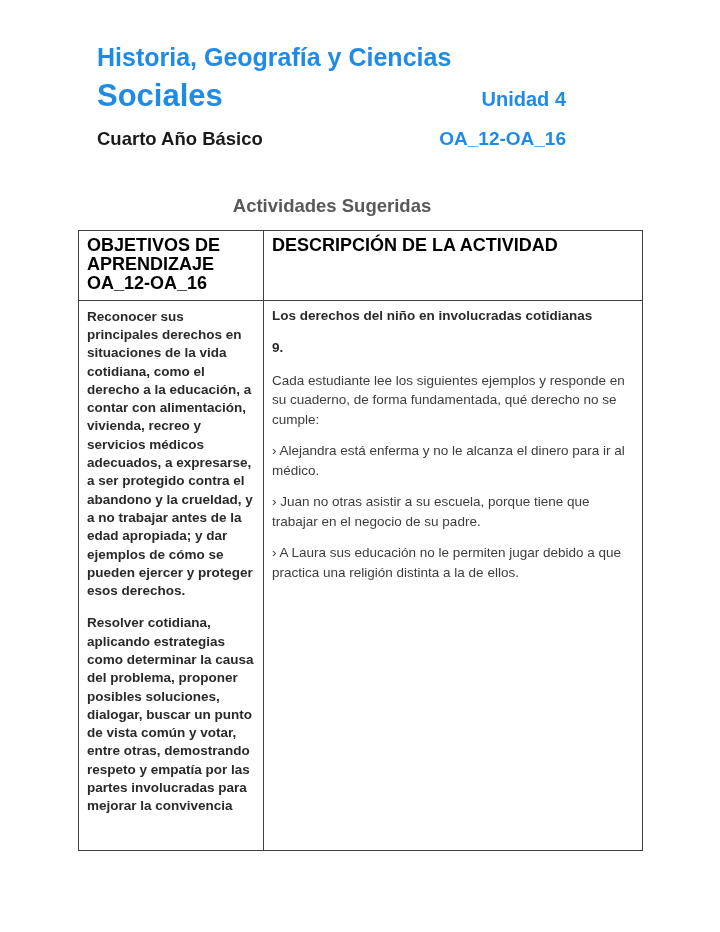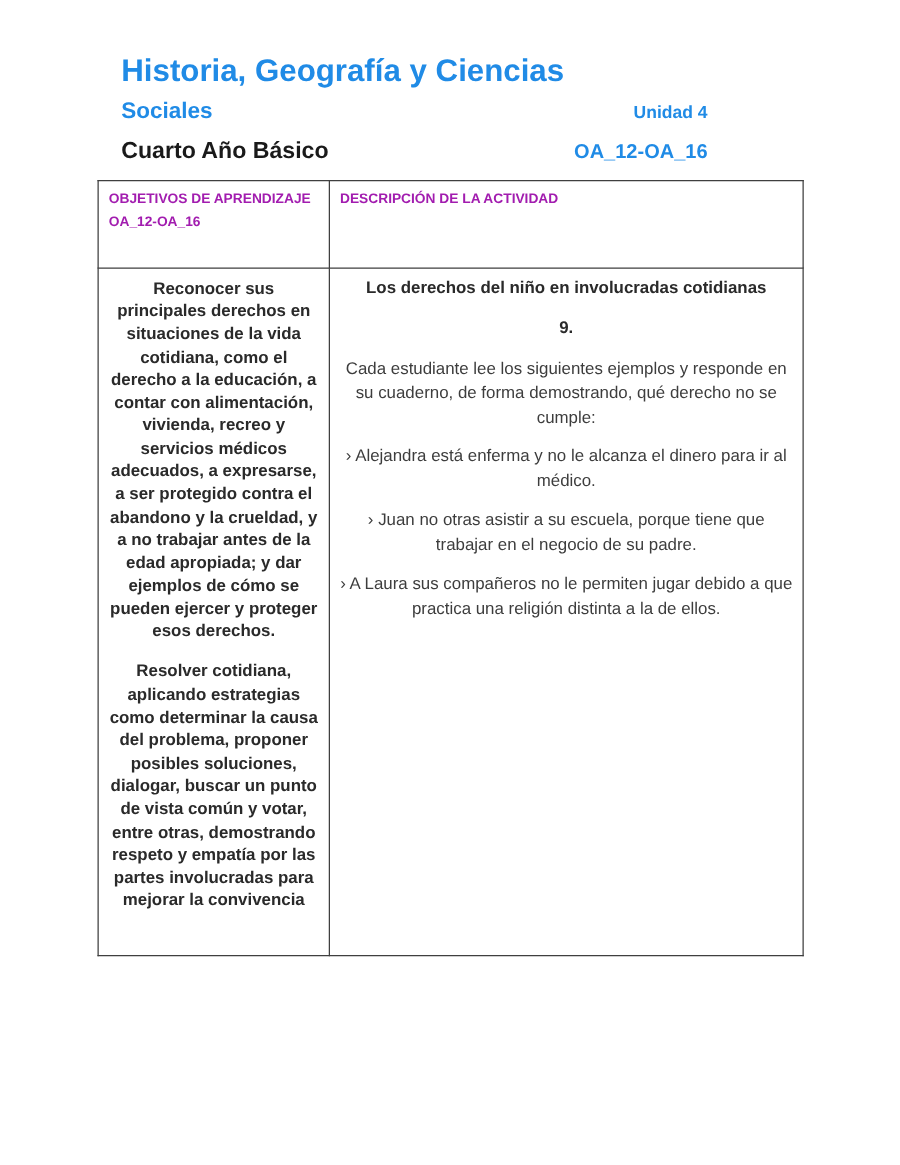--- a/index.html
+++ b/index.html
@@ -29,38 +29,38 @@
   }
   .header-row {
     display: flex;
     justify-content: space-between;
     align-items: baseline;
   }
   .row-sociales { margin-top: 6px; }
   .row-curso   { margin-top: 3px; }
   .title-line2 {
     color: var(--accent);
-    font-size: 18px;
+    font-size: 31px;
     font-weight: bold;
     line-height: 1.15;
   }
   .unit-label {
     color: var(--accent);
-    font-size: 14px;
+    font-size: 20px;
     font-weight: bold;
   }
   .course-label {
     color: #1a1a1a;
     font-size: 18.5px;
     font-weight: bold;
     line-height: 1.15;
   }
   .oa-label {
     color: var(--accent);
-    font-size: 16px;
+    font-size: 19px;
     font-weight: bold;
     margin-top: 11px;
   }
 
   
   .section-title {
     margin-top: 45px;
     text-align: center;
     color: #58595b;
     font-size: 18.5px;
@@ -72,29 +72,28 @@
     margin: 13px 0 0 78px;
     width: 564px;
     table-layout: fixed;
     border-collapse: collapse;
   }
   .activity-table th,
   .activity-table td {
     border: 1.5px solid #3f3f3f;
     vertical-align: top;
     padding: 5px 8px 4px 8px;
-    text-align: center;
   }
   .col-objectives { width: 185px; }
   .col-description { width: 379px; }
 
   .activity-table th {
     height: 70px;
-    color: #a21caf;
-    font-size: 11px;
+    color: #000000;
+    font-size: 18px;
     font-weight: bold;
     line-height: 19px;
   }
   th.th-objectives  { text-align: left; }
   th.th-description { text-align: left; }
 
   .activity-table td { height: 550px; }
 
   td.cell-objectives {
     color: #2a2a2a;
@@ -133,20 +132,21 @@
       <span class="title-line2">Sociales</span>
       <span class="unit-label">Unidad 4</span>
     </div>
 
     <div class="header-row row-curso">
       <span class="course-label">Cuarto Año Básico</span>
       <span class="oa-label">OA_12-OA_16</span>
     </div>
   </header>
 
+  <h2 class="section-title">Actividades Sugeridas</h2>
 
   <table class="activity-table">
     <colgroup>
       <col class="col-objectives">
       <col class="col-description">
     </colgroup>
     <thead>
       <tr>
         <th class="th-objectives">OBJETIVOS DE APRENDIZAJE OA_12-OA_16</th>
         <th class="th-description">DESCRIPCIÓN DE LA ACTIVIDAD</th>
@@ -154,22 +154,22 @@
     </thead>
     <tbody>
       <tr>
         <td class="cell-objectives">
           <p>Reconocer sus principales derechos en situaciones de la vida cotidiana, como el derecho a la educación, a contar con alimentación, vivienda, recreo y servicios médicos adecuados, a expresarse, a ser protegido contra el abandono y la crueldad, y a no trabajar antes de la edad apropiada; y dar ejemplos de cómo se pueden ejercer y proteger esos derechos.</p>
           <p>Resolver cotidiana, aplicando estrategias como determinar la causa del problema, proponer posibles soluciones, dialogar, buscar un punto de vista común y votar, entre otras, demostrando respeto y empatía por las partes involucradas para mejorar la convivencia</p>
         </td>
         <td class="cell-description">
           <p class="activity-title">Los derechos del niño en involucradas cotidianas</p>
           <p class="activity-number">9.</p>
-          <p>Cada estudiante lee los siguientes ejemplos y responde en su cuaderno, de forma demostrando, qué derecho no se cumple:</p>
+          <p>Cada estudiante lee los siguientes ejemplos y responde en su cuaderno, de forma fundamentada, qué derecho no se cumple:</p>
           <p>› Alejandra está enferma y no le alcanza el dinero para ir al médico.</p>
           <p>› Juan no otras asistir a su escuela, porque tiene que trabajar en el negocio de su padre.</p>
-          <p>› A Laura sus compañeros no le permiten jugar debido a que practica una religión distinta a la de ellos.</p>
+          <p>› A Laura sus educación no le permiten jugar debido a que practica una religión distinta a la de ellos.</p>
         </td>
       </tr>
     </tbody>
   </table>
 
 </div>
 
 </body></html>

